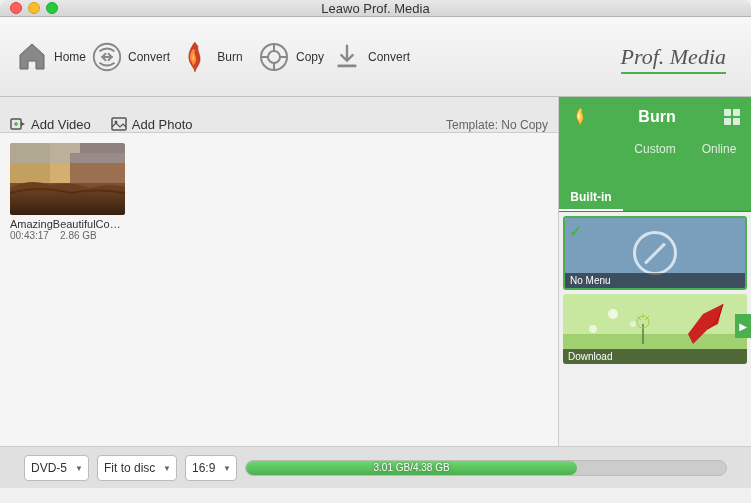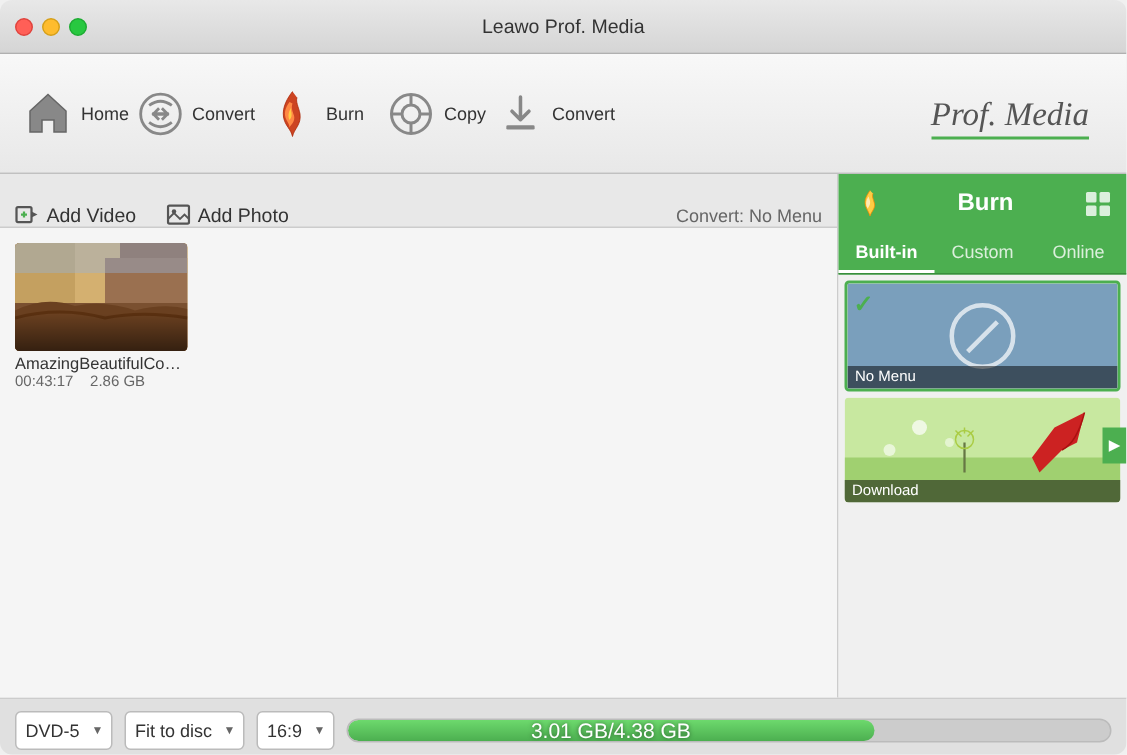--- a/index.html
+++ b/index.html
@@ -7,21 +7,21 @@
       width: 751px;
       height: 503px;
       font-family: -apple-system, BlinkMacSystemFont, 'Helvetica Neue', Arial, sans-serif;
       background: #f0f0f0;
       overflow: hidden;
       border-radius: 8px;
     }
 
     
     #title-bar {
-      height: 36px;
+      height: 17px;
       background: linear-gradient(to bottom, #e8e8e8, #d5d5d5);
       display: flex;
       align-items: center;
       justify-content: center;
       position: relative;
       border-bottom: 1px solid #b0b0b0;
     }
     .traffic-lights {
       position: absolute;
       left: 10px;
@@ -199,20 +199,21 @@
       padding: 5px 0;
       font-size: 12px;
       color: rgba(255,255,255,0.8);
       cursor: pointer;
       border-bottom: 2px solid transparent;
     }
     .tab-item.active {
       color: white;
       border-bottom: 2px solid white;
       font-weight: 600;
+      margin-top: 48px;
     }
     #templates-area {
       flex: 1;
       overflow-y: auto;
       padding: 4px;
       position: relative;
     }
     .template-card {
       margin-bottom: 4px;
       border-radius: 3px;
@@ -289,21 +290,21 @@
       z-index: 5;
     }
 
     
     #bottom-bar {
       height: 42px;
       background: #e0e0e0;
       border-top: 1px solid #ccc;
       display: flex;
       align-items: center;
-      padding: 0 10px;
+      padding: 0 24px;
       gap: 8px;
     }
     .select-wrapper {
       position: relative;
       display: inline-block;
     }
     .select-wrapper::after {
       content: '▼';
       position: absolute;
       right: 6px;
@@ -336,21 +337,21 @@
     }
     .progress-bar-fill {
       height: 100%;
       background: linear-gradient(to bottom, #6dd96d, #4caf50);
       border-radius: 8px;
       display: flex;
       align-items: center;
       justify-content: center;
     }
     .progress-text {
-      font-size: 14px;
+      font-size: 10px;
       color: white;
       text-shadow: 0 0 3px rgba(0,0,0,0.5);
       font-weight: 500;
     }
   </style>
 </head>
 <body>
 
 <div id="title-bar">
   <div class="traffic-lights">
@@ -440,21 +441,21 @@
         <span>Add Video</span>
       </div>
       <div class="left-toolbar-btn">
         <svg width="16" height="16" viewBox="0 0 16 16">
           <rect x="1" y="2" width="14" height="12" rx="1" fill="none" stroke="#555" stroke-width="1.5"></rect>
           <circle cx="5" cy="6" r="1.5" fill="#555"></circle>
           <path d="M1 11 L5 7 L9 11 L12 8 L15 11" stroke="#555" stroke-width="1.2" fill="none"></path>
         </svg>
         <span>Add Photo</span>
       </div>
-      <span class="template-label">Convert: No Menu</span>
+      <span class="template-label">Template: No Copy</span>
     </div>
     <div id="media-area">
       <div class="media-item">
         <div class="media-thumb">
           
           <svg width="115" height="72" viewBox="0 0 115 72" xmlns="http://www.w3.org/2000/svg">
             <rect width="115" height="72" fill="#8b6040"></rect>
             <rect x="0" y="0" width="50" height="72" fill="#c4a060"></rect>
             <rect x="40" y="0" width="30" height="72" fill="#d4b070"></rect>
             <rect x="60" y="10" width="55" height="62" fill="#9a7050"></rect>

